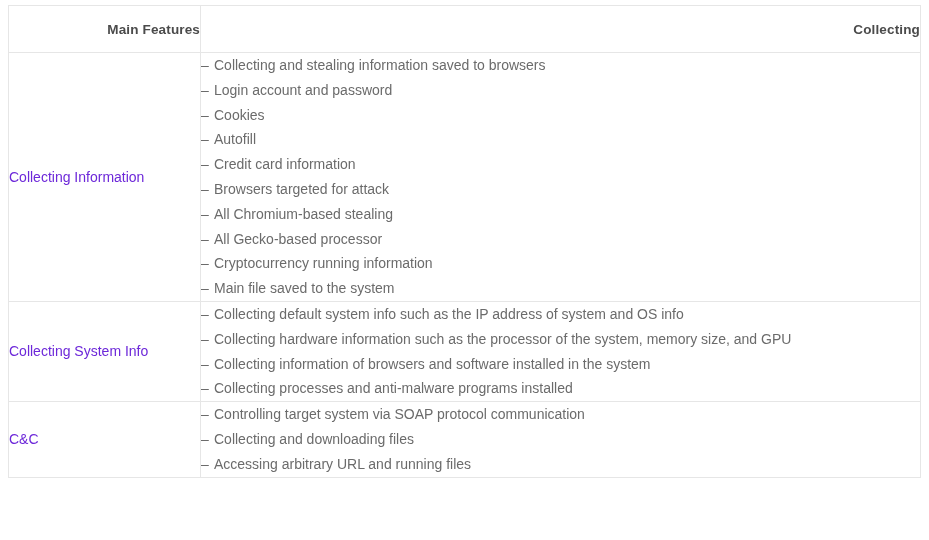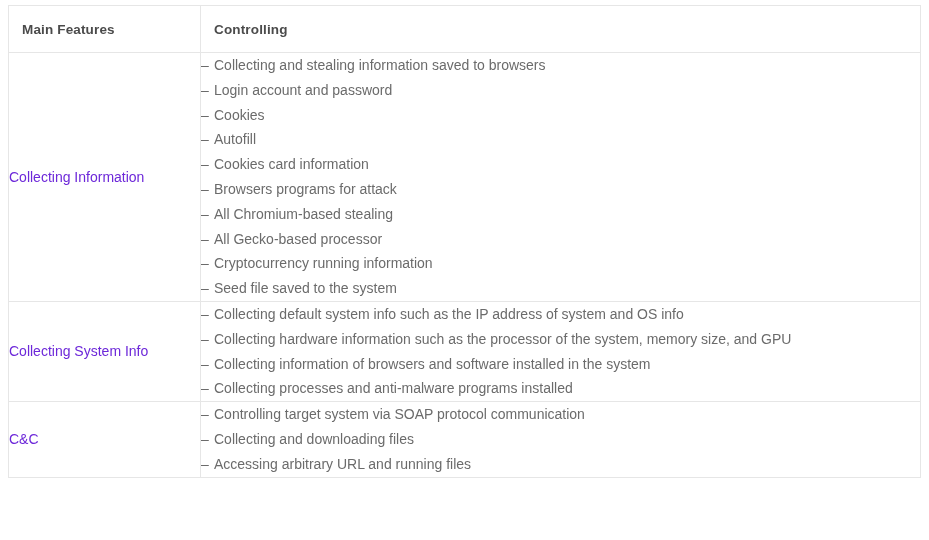--- a/index.html
+++ b/index.html
@@ -30,21 +30,21 @@
     background: #ffffff;
   }
 
   table.features-table,
   table.features-table th,
   table.features-table td {
     border: 1px solid #e6e6e6;
   }
 
   table.features-table th {
-    text-align: left;
+    text-align: right;
     vertical-align: middle;
     font-weight: bold;
     font-size: 13.5px;
     color: #4b4b4b;
     letter-spacing: 0.15px;
     height: 46px;
     padding: 0 0 0 13px;
   }
 
   table.features-table td {
@@ -96,38 +96,38 @@
 
 <div class="table-wrap">
   <table class="features-table">
     <colgroup>
       <col class="col-feature">
       <col class="col-desc">
     </colgroup>
     <thead>
       <tr>
         <th>Main Features</th>
-        <th>Controlling</th>
+        <th>Collecting</th>
       </tr>
     </thead>
     <tbody id="table-body">
         <tr>
           <td class="feature-cell"><span class="feature-name">Collecting Information</span></td>
           <td class="desc-cell">
             <ul class="desc-list">
               <li><span class="dash">–</span><span>Collecting and stealing information saved to browsers</span></li>
               <li><span class="dash">–</span><span>Login account and password</span></li>
               <li><span class="dash">–</span><span>Cookies</span></li>
               <li><span class="dash">–</span><span>Autofill</span></li>
-              <li><span class="dash">–</span><span>Cookies card information</span></li>
-              <li><span class="dash">–</span><span>Browsers programs for attack</span></li>
+              <li><span class="dash">–</span><span>Credit card information</span></li>
+              <li><span class="dash">–</span><span>Browsers targeted for attack</span></li>
               <li><span class="dash">–</span><span>All Chromium-based stealing</span></li>
               <li><span class="dash">–</span><span>All Gecko-based processor</span></li>
               <li><span class="dash">–</span><span>Cryptocurrency running information</span></li>
-              <li><span class="dash">–</span><span>Seed file saved to the system</span></li>
+              <li><span class="dash">–</span><span>Main file saved to the system</span></li>
             </ul>
           </td>
         </tr>
         <tr>
           <td class="feature-cell"><span class="feature-name">Collecting System Info</span></td>
           <td class="desc-cell">
             <ul class="desc-list">
               <li><span class="dash">–</span><span>Collecting default system info such as the IP address of system and OS info</span></li>
               <li><span class="dash">–</span><span>Collecting hardware information such as the processor of the system, memory size, and GPU</span></li>
               <li><span class="dash">–</span><span>Collecting information of browsers and software installed in the system</span></li>

